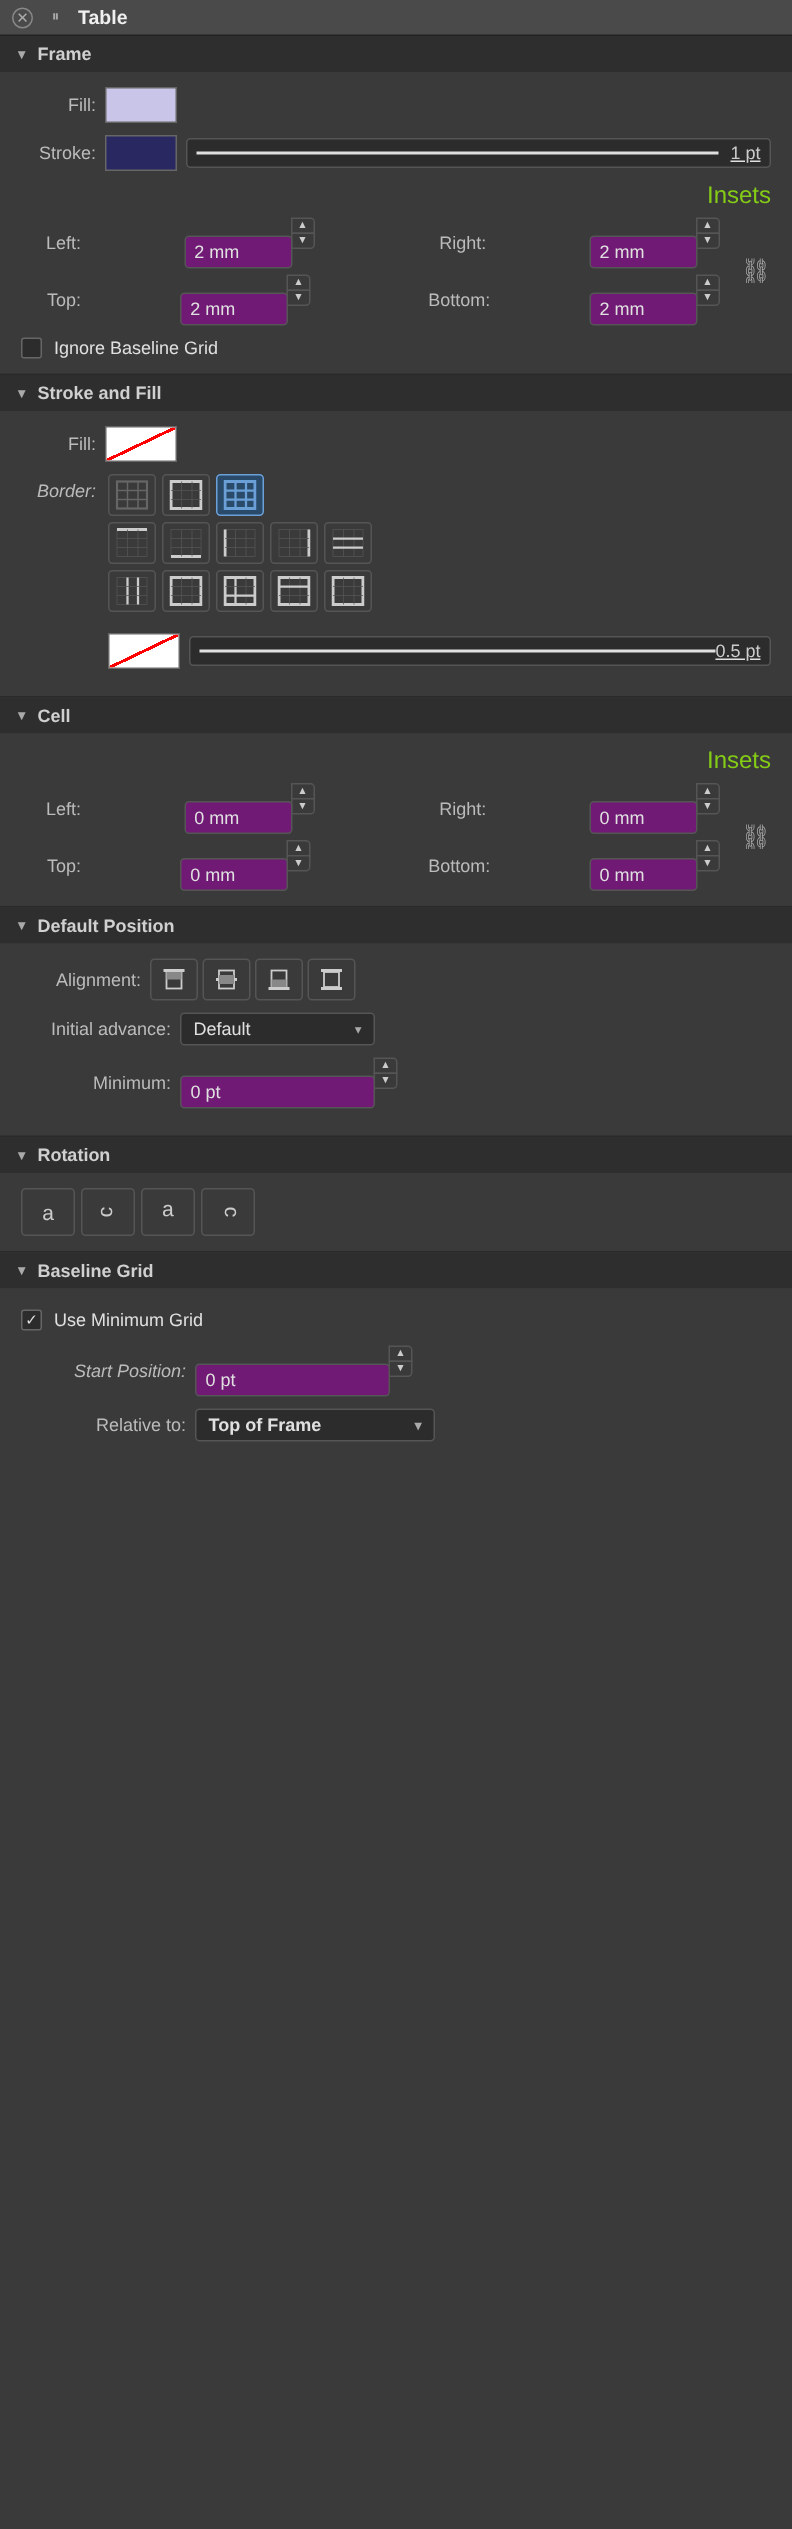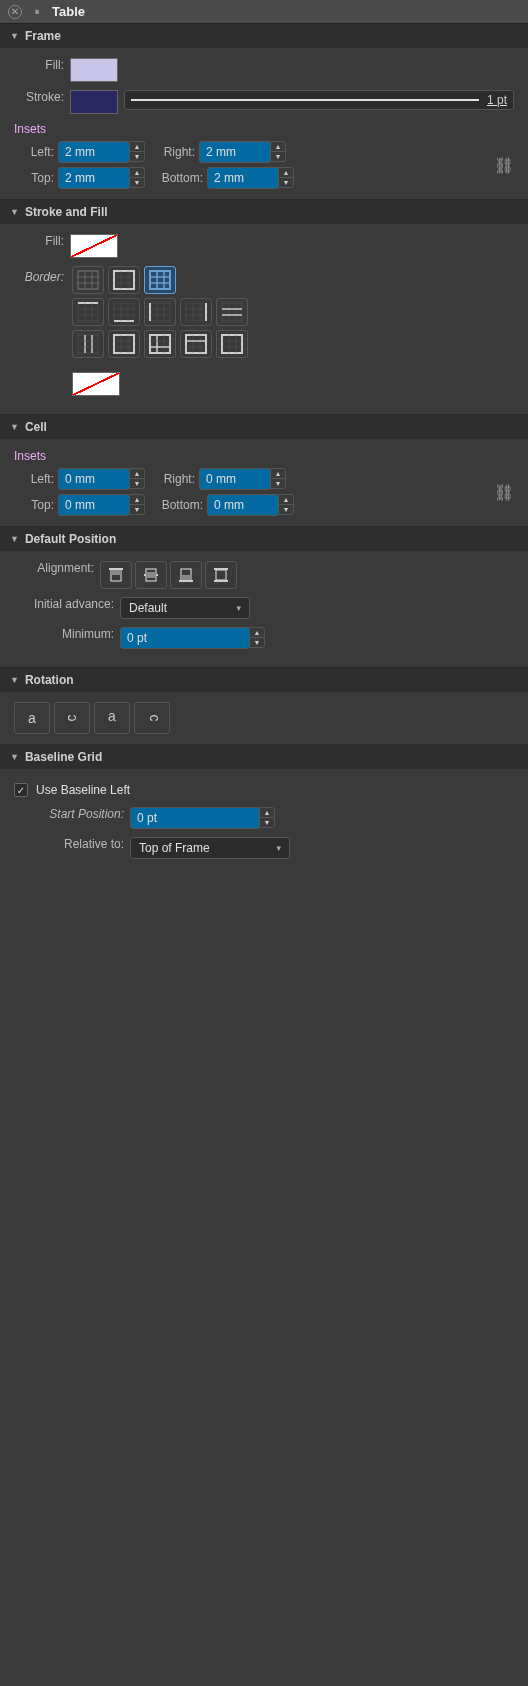--- a/index.html
+++ b/index.html
@@ -57,21 +57,21 @@
 
     
     .section-body {
       padding: 10px 14px;
       background: #3a3a3a;
     }
 
     
     .row {
       display: flex;
-      align-items: flex-start;
+      align-items: center;
       margin-bottom: 8px;
       gap: 6px;
     }
     .row-label {
       color: #bbb;
       min-width: 50px;
       text-align: right;
     }
 
     
@@ -124,49 +124,52 @@
       border: 1px solid #555;
       border-radius: 3px;
       padding: 2px 6px;
       flex: 1;
       gap: 0;
       text-decoration: underline;
     }
 
     
     .insets-label {
-      font-size: 12px;
-      color: #f0abfc;
+      font-size: 16px;
+      color: #84cc16;
       margin-bottom: 5px;
+      text-align: right;
     }
     .insets-row {
       display: flex;
       align-items: center;
-      gap: 4px;
+      gap: 18px;
+      justify-content: space-between;
     }
     .insets-row-label {
       color: #bbb;
       min-width: 40px;
       text-align: right;
       font-size: 12px;
     }
 
     
     .num-input {
-      background: #0369a1;
+      background: #701a75;
       border: 1px solid #555;
       border-radius: 3px;
       color: #e0e0e0;
       padding: 3px 6px;
       font-size: 12px;
       width: 72px;
       text-align: left;
       display: flex;
       align-items: center;
       position: relative;
+      margin-top: 12px;
     }
     .num-input-wide {
       width: 90px;
     }
     .num-input-wider {
       width: 130px;
     }
     .stepper {
       display: flex;
       flex-direction: column;
@@ -402,20 +405,24 @@
           <div class="stepper">
             <div class="stepper-btn">▲</div>
             <div class="stepper-btn">▼</div>
           </div>
         </div>
       </div>
     </div>
     <div class="chain-link">⛓</div>
   </div>
 
+  <div class="checkbox-row" style="margin-top:8px;">
+    <div class="checkbox"></div>
+    <span>Ignore Baseline Grid</span>
+  </div>
 </div>
 <div class="divider"></div>
 
 <div class="section-header">
   <span class="arrow">▼</span>
   <span>Stroke and Fill</span>
 </div>
 <div class="section-body">
 
   <div class="row">
@@ -557,20 +564,24 @@
             <line x1="1" y1="7" x2="21" y2="7" stroke="#555" stroke-width="0.5"></line>
             <line x1="1" y1="13" x2="21" y2="13" stroke="#555" stroke-width="0.5"></line>
           </svg>
         </div>
       </div>
     </div>
   </div>
 
   <div class="row">
     <div class="color-swatch color-swatch-diagonal" style="margin-left:58px;"></div>
+    <div class="stroke-box">
+      <div class="stroke-line"></div>
+      <span class="pt-label">0.5 pt</span>
+    </div>
   </div>
 </div>
 <div class="divider"></div>
 
 <div class="section-header">
   <span class="arrow">▼</span>
   <span>Cell</span>
 </div>
 <div class="section-body">
 
@@ -714,38 +725,38 @@
 <div class="divider"></div>
 
 <div class="section-header">
   <span class="arrow">▼</span>
   <span>Baseline Grid</span>
 </div>
 <div class="section-body">
 
   <div class="checkbox-row" style="margin-bottom:10px;">
     <div class="checkbox checked">✓</div>
-    <span>Use Baseline Left</span>
+    <span>Use Minimum Grid</span>
   </div>
 
   <div class="row">
     <span class="row-label" style="min-width:110px; text-align:right;font-style:italic;">Start Position:</span>
     <div class="input-with-stepper">
       <div class="num-input num-input-wider">
         <span>0 pt</span>
       </div>
       <div class="stepper">
         <div class="stepper-btn">▲</div>
         <div class="stepper-btn">▼</div>
       </div>
     </div>
   </div>
 
   <div class="row">
     <span class="row-label" style="min-width:110px; text-align:right;">Relative to:</span>
-    <div class="dropdown" style="min-width:160px;">
+    <div class="dropdown" style="min-width:160px;font-weight:bold;">
       <span>Top of Frame</span>
       <span class="dropdown-arrow">▾</span>
     </div>
   </div>
 
 
 </div>
 
 </body></html>

